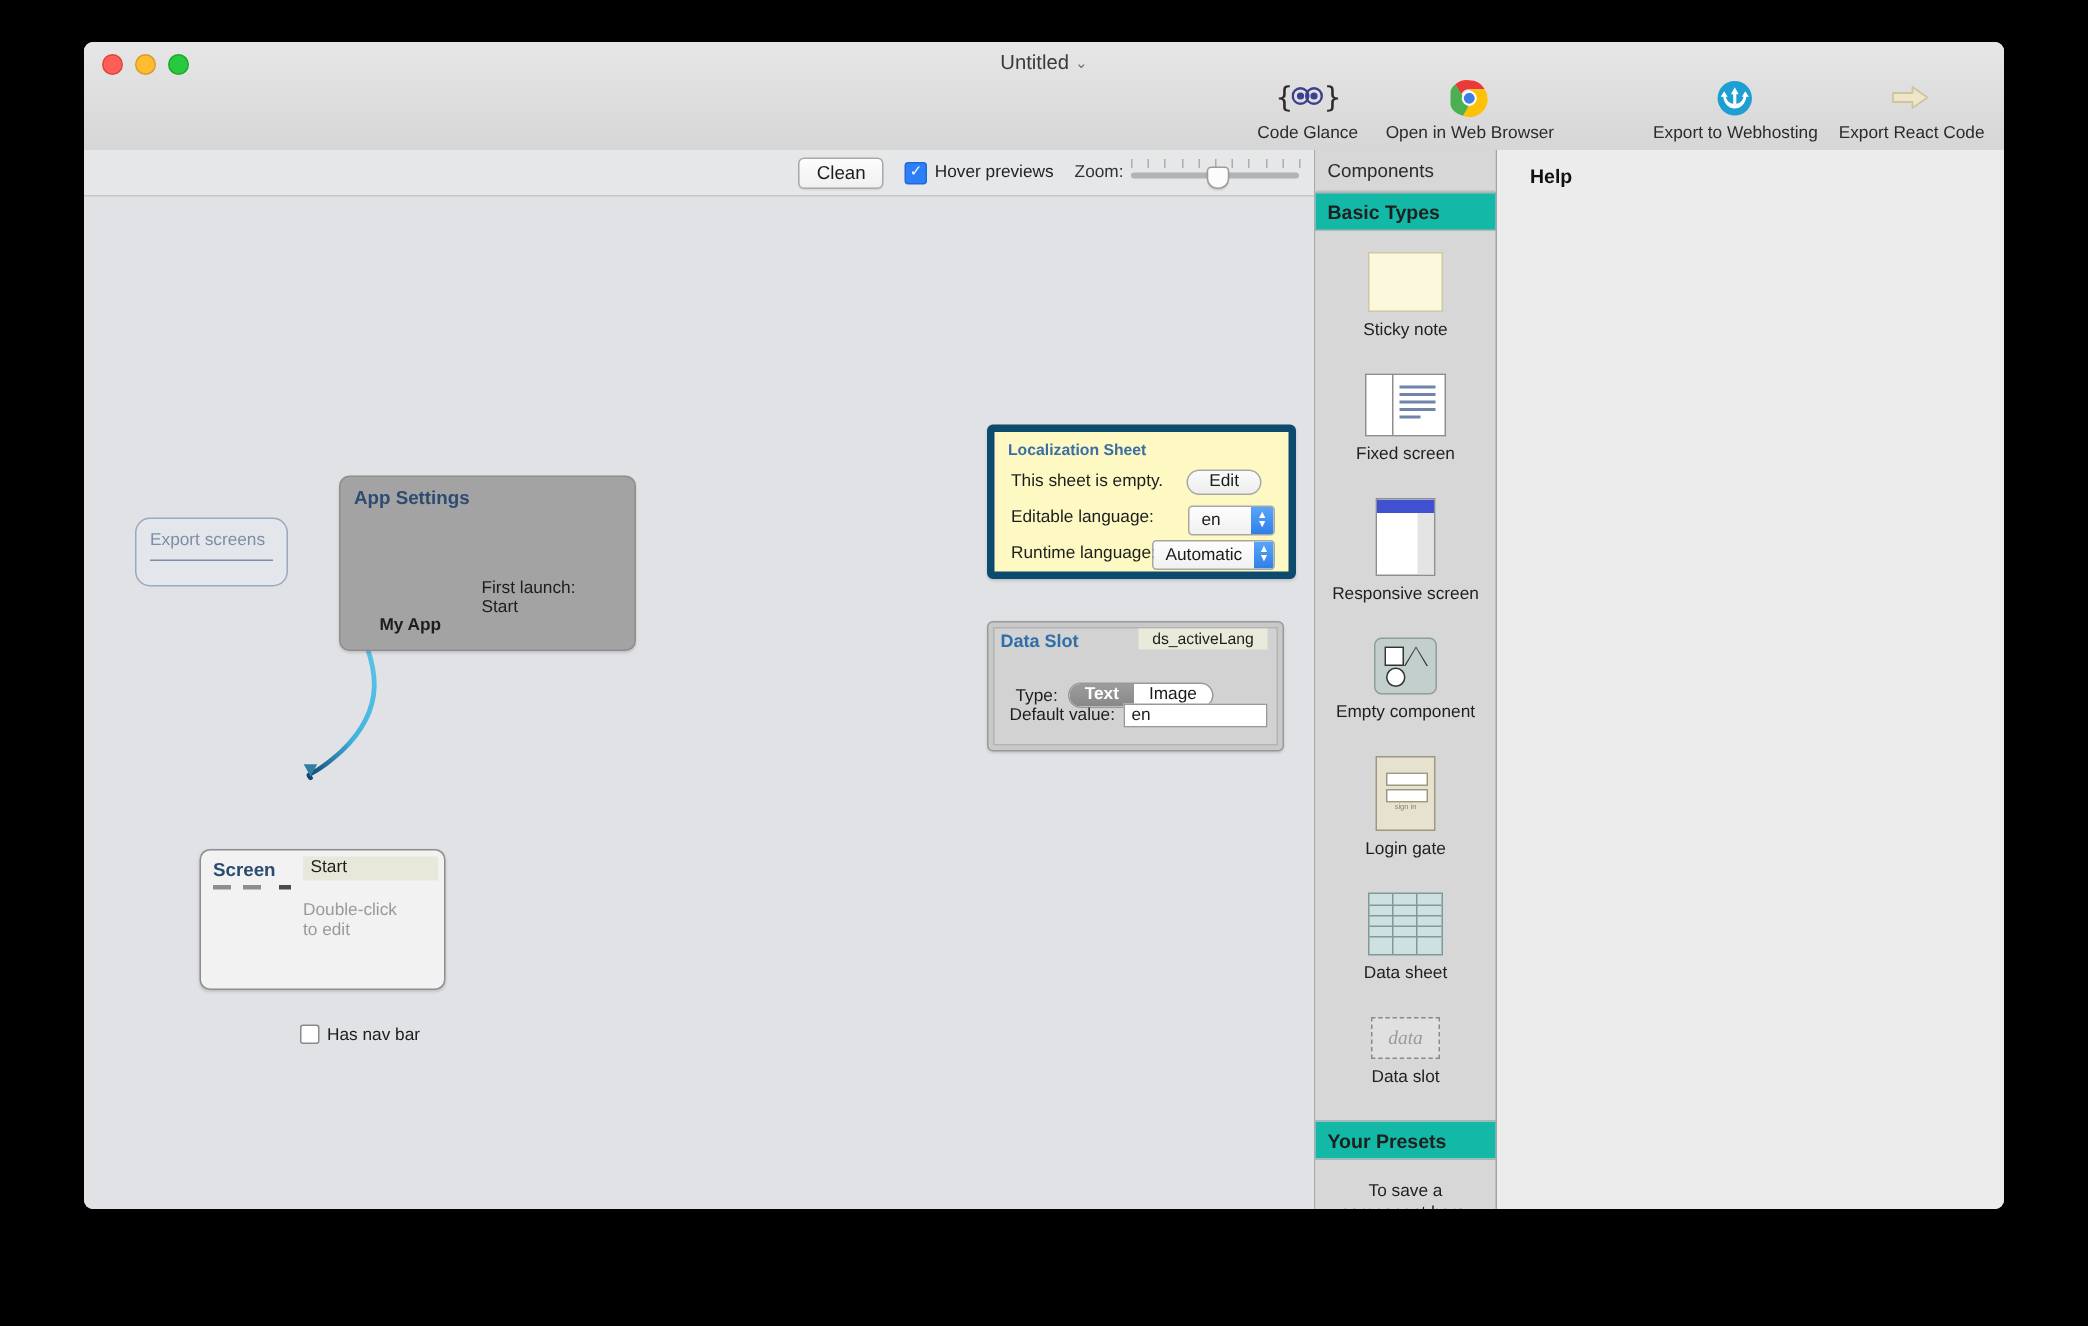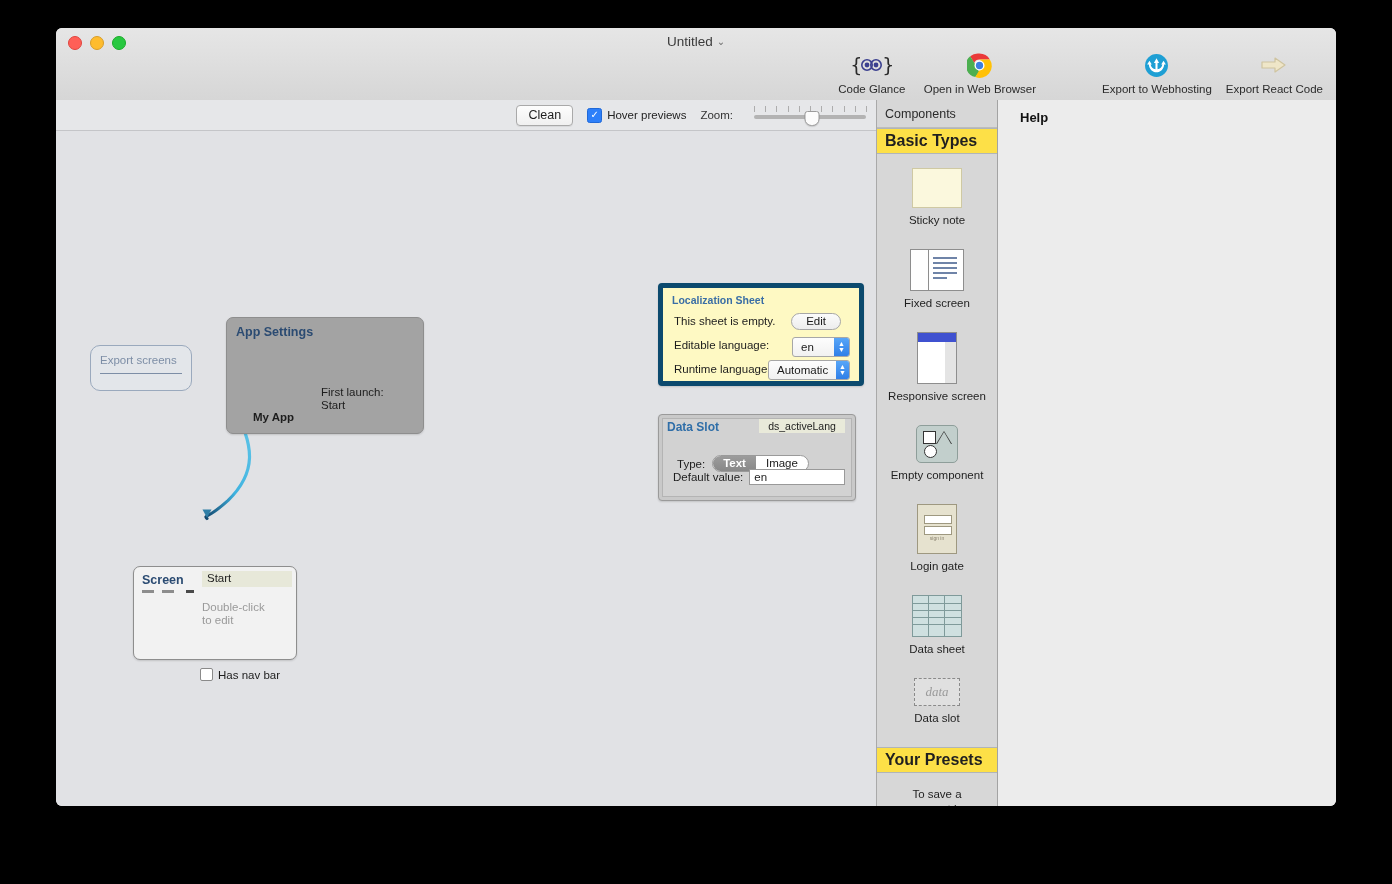--- a/index.html
+++ b/index.html
@@ -38,21 +38,21 @@
 
   
   .ctool{position:absolute;left:0;top:0;right:0;height:30px;background:#e6e7e9;
          border-bottom:1px solid #c4c5c8;display:flex;align-items:center;justify-content:flex-end;
          padding-right:10px;gap:14px;}
   .cleanbtn{font-size:12.5px;color:#1e1e1e;background:linear-gradient(#fdfdfd,#f0f0f0);
             border:1px solid #a9a9a9;border-radius:4px;padding:2px 11px 3px;box-shadow:0 1px 0 rgba(0,0,0,.06);}
   .hoverchk{display:flex;align-items:center;gap:5px;font-size:11.5px;color:#232323;}
   .cbox{width:13px;height:13px;border-radius:2.5px;background:#2d7ff9;display:flex;align-items:center;
         justify-content:center;color:#fff;font-size:10px;line-height:1;border:1px solid #2069d8;}
-  .zoomwrap{display:flex;align-items:center;gap:21px;}
+  .zoomwrap{display:flex;align-items:center;gap:5px;}
   .zoomlbl{font-size:11.5px;color:#333;}
   .slider{position:relative;width:112px;height:18px;}
   .ticks{position:absolute;left:0;top:0;width:100%;height:7px;}
   .ticks i{position:absolute;top:0;width:1px;height:6px;background:#adadad;}
   .track{position:absolute;left:0;top:9px;width:100%;height:4px;border-radius:2px;background:#b3b3b3;}
   .thumb{position:absolute;top:5px;width:13px;height:13px;background:#fcfcfc;border:1px solid #9b9b9b;
          border-radius:3px 3px 7px 7px;transform:translateX(-50%);box-shadow:0 1px 1px rgba(0,0,0,.12);}
 
   
   .canvas{position:absolute;left:0;top:30px;right:0;bottom:0;overflow:hidden;}
@@ -76,21 +76,21 @@
   .appnode .nm{position:absolute;left:26px;top:93px;font-size:11.5px;font-weight:bold;color:#1d1d1d;}
 
   
   .scrnode{left:77px;top:436px;width:162px;height:92px;background:#f2f2f2;}
   .scrnode .t{position:absolute;left:8px;top:6px;}
   .scrnode .mini{position:absolute;left:8px;top:22px;width:52px;height:5px;}
   .scrnode .mini i{position:absolute;top:1px;height:3px;background:#8d8d8d;}
   .scrnode .namefield{position:absolute;left:68px;top:4px;width:90px;height:16px;background:#e7e8d9;
                       font-size:11.5px;color:#1d1d1d;padding:1px 0 0 5px;box-sizing:border-box;}
   .scrnode .dbl{position:absolute;left:68px;top:34px;font-size:11.5px;color:#9a9a9a;line-height:13px;}
-  .scrnode .nav{position:absolute;left:66px;top:101px;display:flex;align-items:center;gap:5px;font-size:11.5px;color:#1d1d1d;}
+  .scrnode .nav{position:absolute;left:66px;top:116px;display:flex;align-items:center;gap:5px;font-size:11.5px;color:#1d1d1d;}
   .scrnode .navbox{width:11px;height:11px;border:1px solid #8a8a8a;background:#fff;border-radius:2px;}
 
   
   .locnode{left:602px;top:153px;width:196px;height:93px;background:#fef9c3;border:5px solid #0c4a6e;border-radius:4px;}
   .locnode .t{position:absolute;left:9px;top:6px;font-size:10.5px;font-weight:bold;color:#3a6ea5;}
   .locrow{position:absolute;left:11px;display:flex;align-items:center;font-size:11.5px;color:#1d1d1d;}
   .edbtn{position:absolute;right:9px;font-size:11.5px;color:#1a1a1a;background:linear-gradient(#fbfbfb,#ededed);
          border:1px solid #a7a7a7;border-radius:9px;padding:1px 14px 2px;}
   .popup{position:absolute;display:flex;align-items:stretch;height:18px;
          background:linear-gradient(#fdfdfd,#f1f1f1);border:1px solid #a7a7a7;border-radius:3px;overflow:hidden;}
@@ -108,22 +108,22 @@
   .seg{display:flex;border:1px solid #9a9a9a;border-radius:9px;overflow:hidden;background:#ffffff;}
   .seg span{font-size:11.5px;padding:1px 10px 2px;color:#1a1a1a;}
   .seg span.on{background:linear-gradient(#9c9c9c,#888);color:#fff;font-weight:bold;}
   .dsnode .drow{position:absolute;left:14px;top:54px;display:flex;align-items:center;gap:6px;font-size:11.5px;color:#1d1d1d;}
   .txtfield{width:96px;height:16px;background:#fff;border:1px solid #999;font-size:11.5px;color:#1d1d1d;
             padding:0 0 0 4px;box-sizing:border-box;line-height:15px;}
 
   
   .sb-head{height:27px;display:flex;align-items:center;padding-left:8px;font-size:12.5px;color:#2b2b2b;
            background:#d7d7d7;border-bottom:1px solid #bcbcbc;}
-  .sb-sec{height:24px;display:flex;align-items:center;padding-left:8px;font-size:16px;font-weight:bold;
-          color:#1f1f1f;background:#fde047;border-top:1px solid #b0b5b8;border-bottom:1px solid #b0b5b8;}
+  .sb-sec{height:24px;display:flex;align-items:center;padding-left:8px;font-size:13px;font-weight:bold;
+          color:#1f1f1f;background:#14b8a6;border-top:1px solid #b0b5b8;border-bottom:1px solid #b0b5b8;}
   .sb-list{padding-top:14px;}
   .sb-item{display:flex;flex-direction:column;align-items:center;margin-bottom:22px;}
   .sb-item .cap{font-size:11.5px;color:#1f1f1f;margin-top:6px;text-align:center;line-height:13px;}
   .ic-sticky{width:48px;height:38px;background:#fbf8dd;border:1px solid #cfc9a3;}
   .ic-resp{width:38px;height:50px;background:#fff;border:1px solid #8e8e8e;position:relative;overflow:hidden;}
   .ic-resp .bar{position:absolute;left:0;top:0;width:100%;height:9px;background:#3f51d0;}
   .ic-resp .col{position:absolute;right:0;top:9px;width:11px;bottom:0;background:#e4e4e4;}
   .ic-fixed{width:52px;height:40px;background:#fff;border:1px solid #8e8e8e;position:relative;}
   .ic-fixed .div{position:absolute;left:17px;top:0;bottom:0;width:1px;background:#8e8e8e;}
   .ic-fixed .ln{position:absolute;left:22px;height:2px;background:#6f84a8;}

